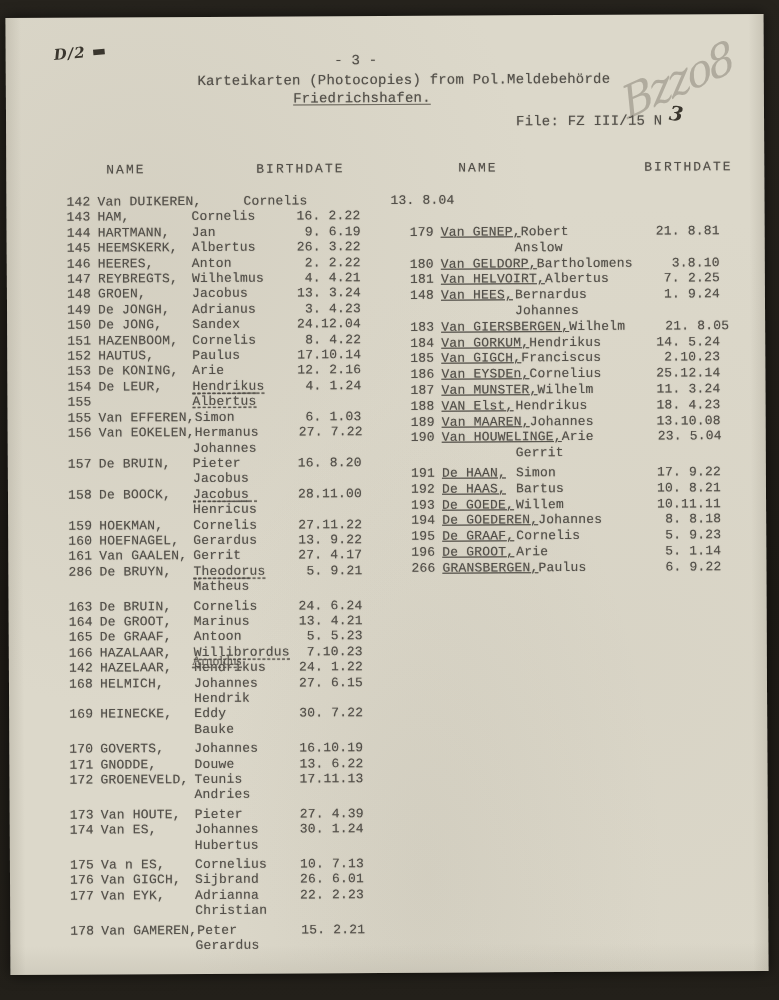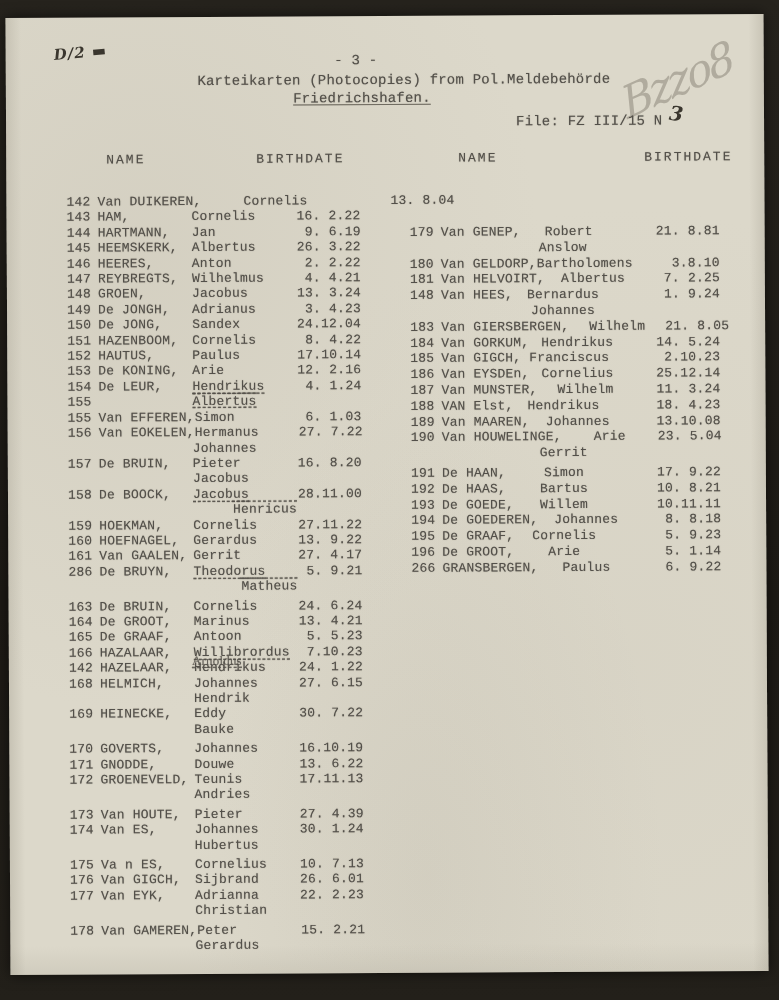--- a/index.html
+++ b/index.html
@@ -38,42 +38,42 @@
   .fileline{position:absolute;left:510px;top:90px;font-size:14px;display:flex;align-items:flex-end;}
   .hand3{font-family:"DejaVu Serif",serif;font-style:italic;font-weight:bold;
          font-size:20px;color:var(--handink);transform:rotate(7deg) translateY(-3px);
          margin-left:7px;text-shadow:none;}
   .handmark{position:absolute;left:48px;top:26px;font-family:"DejaVu Serif",serif;
             font-style:italic;font-weight:bold;font-size:15px;color:var(--handink);
             transform:rotate(-5deg);letter-spacing:1px;}
   .scribble{position:absolute;left:612px;top:40px;font-family:"DejaVu Serif",serif;
             font-style:italic;font-size:44px;color:var(--pencil);opacity:.55;
             transform:rotate(-24deg) skewX(-8deg);letter-spacing:-3px;}
-  .hdr{position:absolute;top:135px;font-size:13px;letter-spacing:2px;}
+  .hdr{position:absolute;top:145px;font-size:13px;letter-spacing:2px;}
   .hdr.h1{left:100px;} .hdr.h2{left:250px;} .hdr.h3{left:452px;} .hdr.h4{left:638px;}
   
   .col{position:absolute;font-size:13px;}
   .col-left{left:60px;top:177px;width:294px;line-height:15.4px;}
   .col-right{left:403px;top:209px;width:310px;line-height:15.8px;}
   .row{display:flex;align-items:baseline;}
   .row.gap{margin-top:4px;}
   .row span{white-space:pre;color:var(--ink);text-shadow:0 0 1px rgba(80,75,65,.55);
             letter-spacing:.2px;}
   .row .n{width:31px;flex:none;}
   .col-left  .row .s{min-width:94px;flex:none;}
-  .col-right .row .s{min-width:74px;flex:none;}
+  .col-right .row .s{min-width:74px;flex:none;text-decoration:underline;}
   .row .g{min-width:104px;flex:none;position:relative;}
-  .col-right .row .g{min-width:96px;text-align:center;}
+  .col-right .row .g{min-width:96px;}
   .row .d{margin-left:auto;text-align:right;}
   .row.wide .g{margin-left:42px;}
   .row.wide .d{transform:translateX(43px);}
   .g.ul{text-decoration:underline;text-decoration-style:dashed;
         text-decoration-color:rgba(83,80,74,.85);text-underline-offset:3px;}
   .g.ol{text-decoration:overline;text-decoration-style:dashed;
-        text-decoration-color:rgba(83,80,74,.85);text-align:right;}
+        text-decoration-color:rgba(83,80,74,.85);}
   .g.box{text-decoration:underline overline;text-decoration-style:dashed;
          text-decoration-color:rgba(83,80,74,.85);text-underline-offset:2px;}
   .overtype{position:absolute;left:-2px;top:-7px;opacity:.85;
             text-decoration:underline;text-decoration-style:dashed;
             text-underline-offset:2px;letter-spacing:-.3px;font-family:Liberation Serif, serif;}
 </style>
 </head>
 <body>
 
 <div class="scan">

